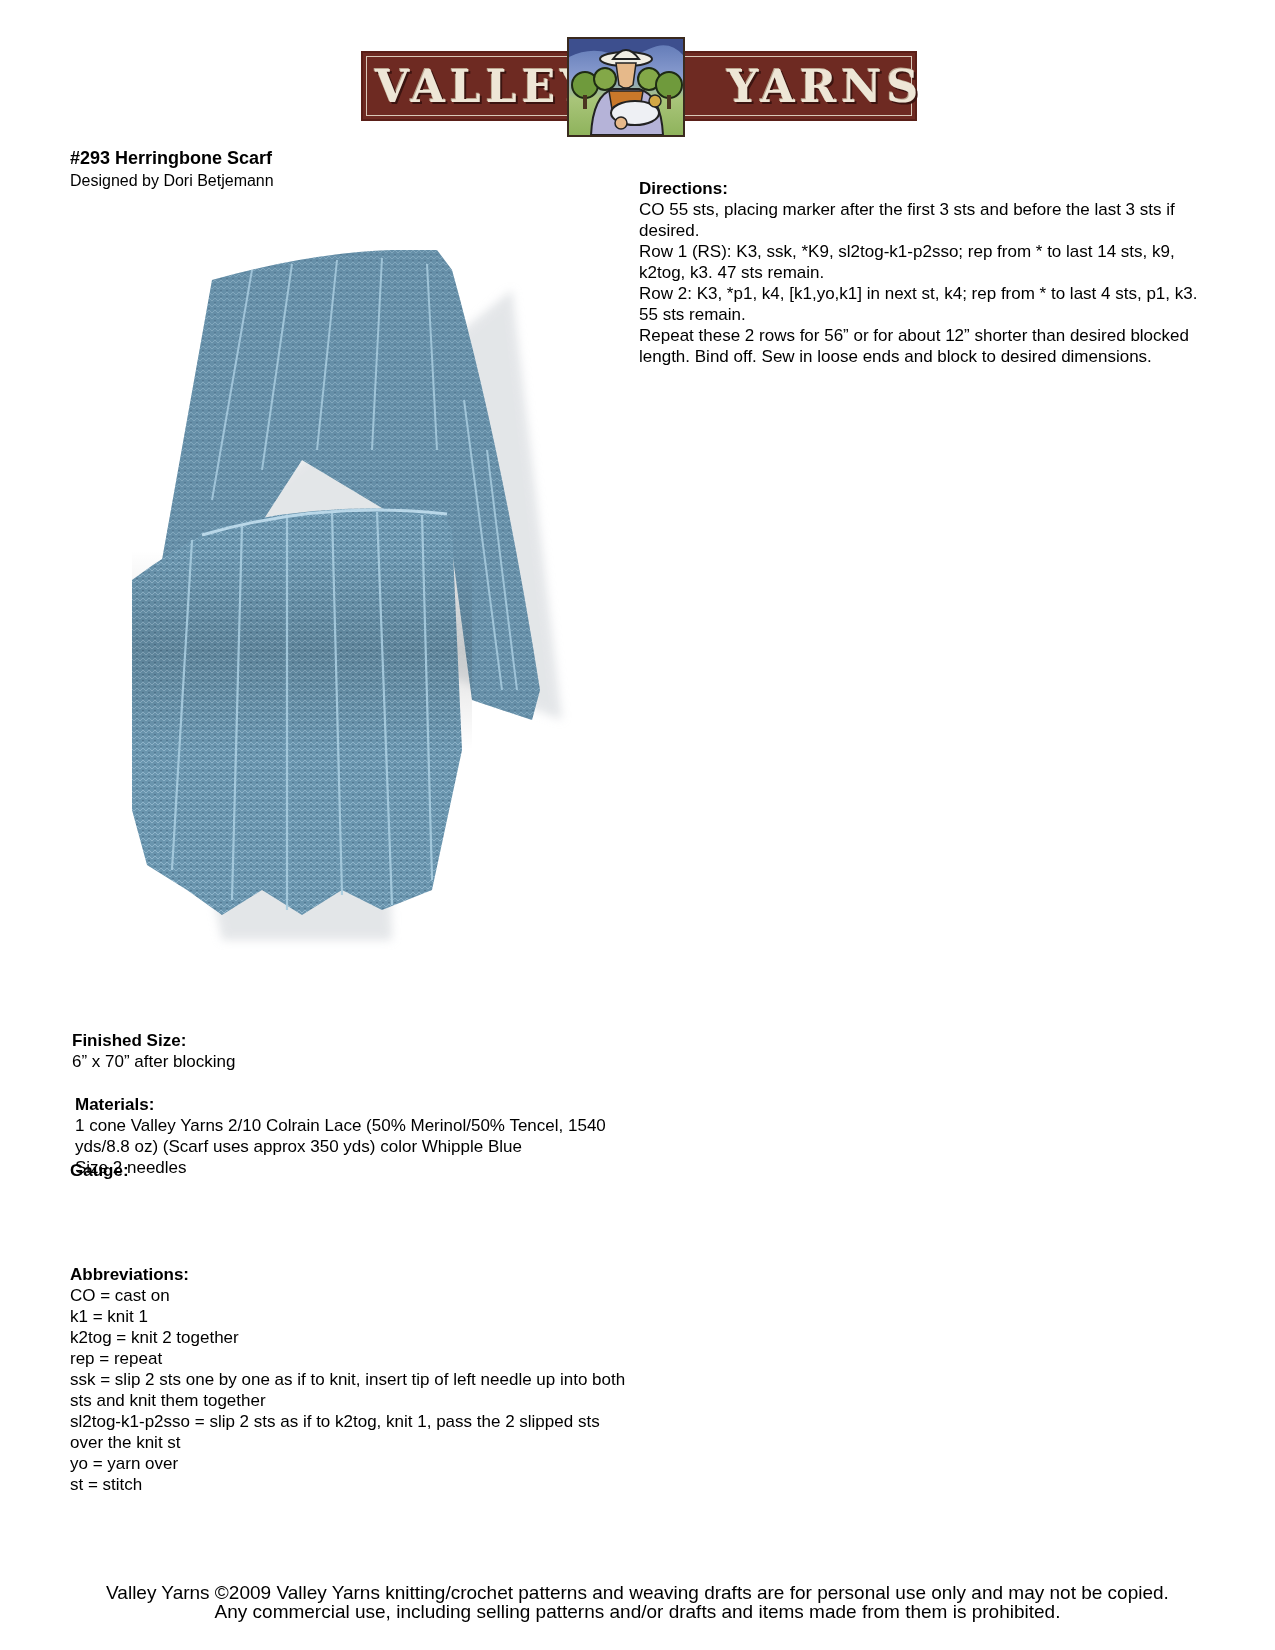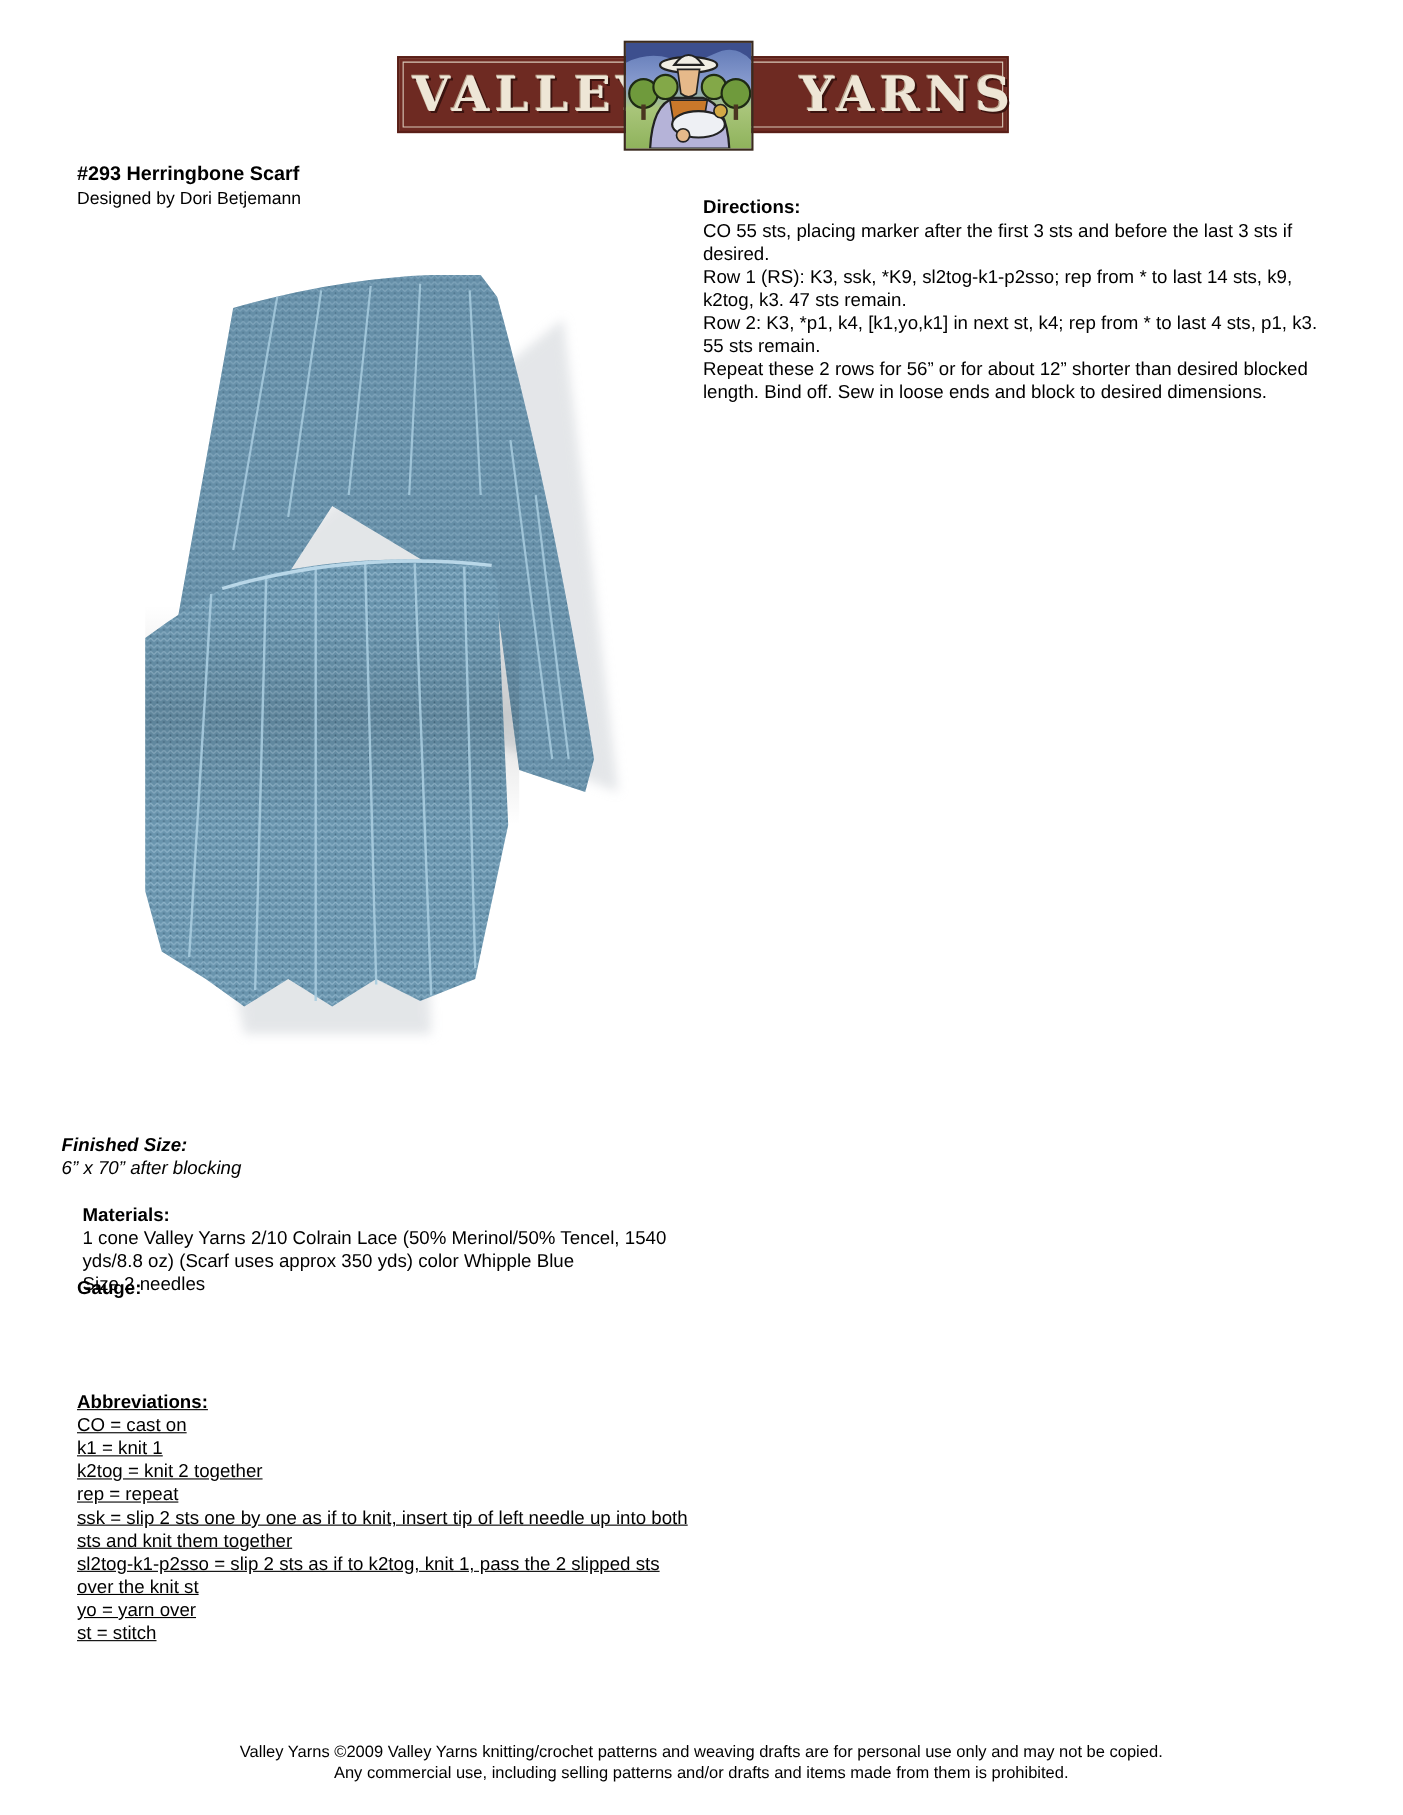--- a/index.html
+++ b/index.html
@@ -32,28 +32,28 @@
     
     .title { position: absolute; left: 70px; top: 146px; font-size: 18px; font-weight: bold; line-height: 24px; }
     .designer { position: absolute; left: 70px; top: 172px; font-size: 16px; line-height: 18px; }
     
     .scarf { position: absolute; left: 92px; top: 250px; width: 500px; height: 700px; }
     
     .section { position: absolute; font-size: 17px; line-height: 21px; margin-top: 28px; }
     .section h3 { margin: 0; font-size: 17px; font-weight: bold; line-height: 21px; }
     .section p { margin: 0; }
     .directions { left: 639px; top: 150px; width: 560px; }
-    .finished { left: 56px; top: 1002px; width: 560px; font-style: italic; }
+    .finished { left: 72px; top: 1002px; width: 560px; }
     .materials { left: 75px; top: 1066px; width: 560px; }
     .gauge { left: 70px; top: 1132px; width: 560px; }
-    .abbrev { left: 70px; top: 1236px; width: 560px; text-decoration: underline; }
+    .abbrev { left: 70px; top: 1236px; width: 560px; }
     
     .footer {
       position: absolute; left: 0; top: 1583px; width: 1275px; text-align: center;
-      font-size: 15px; line-height: 19px;
+      font-size: 19px; line-height: 19px;
     }
   </style>
 </head>
 <body>
 
 <div class="logo">
   <div class="logo-bar"></div>
   <span class="logo-word left">VALLEY</span>
   <span class="logo-word right">YARNS</span>
   <span class="logo-tm">™</span>

